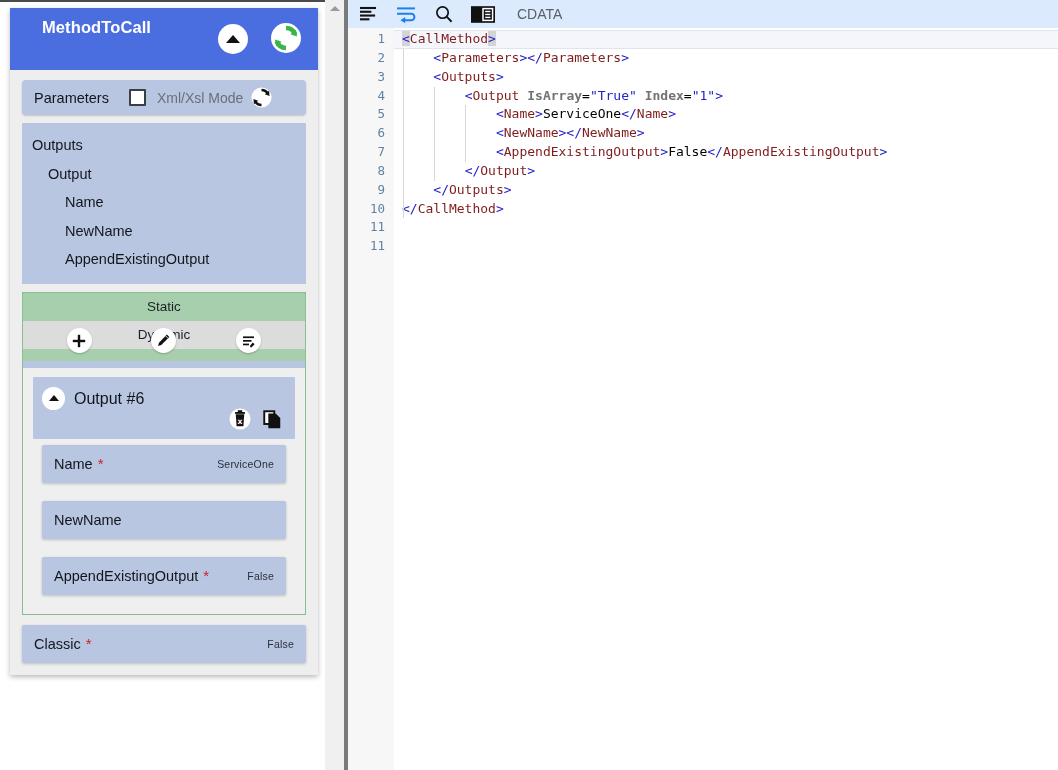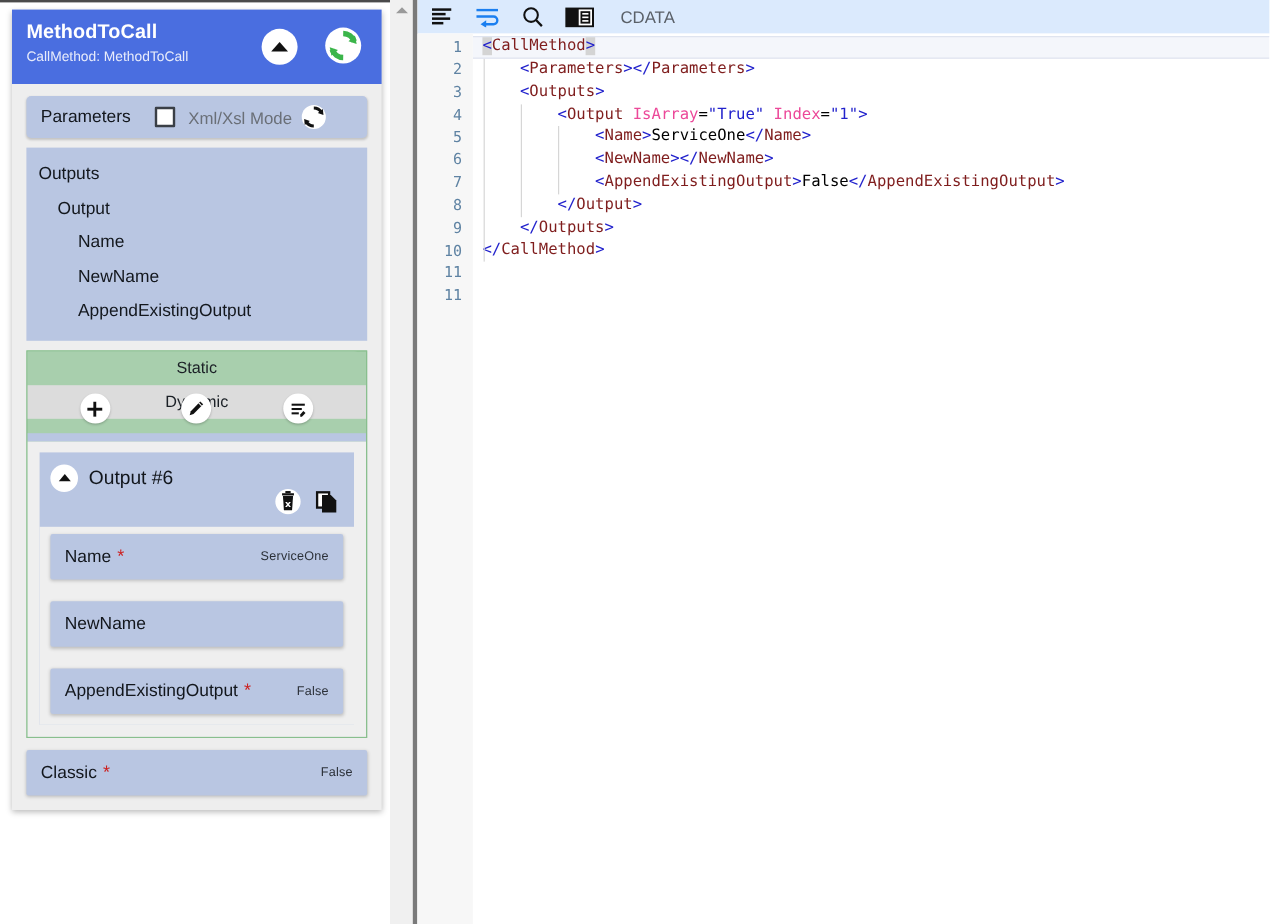--- a/index.html
+++ b/index.html
@@ -31,21 +31,21 @@
 
   
   .node-header {
     position: relative;
     background: #4a6ee0;
     height: 62px;
     padding: 8px 12px 0 12px;
   }
   .node-title {
     color: #ffffff; font-size: 16.5px; font-weight: bold;
-    letter-spacing: .1px; line-height: 22px;
+    letter-spacing: .1px; line-height: 22px; margin-left: 20px;
   }
   .node-sub {
     color: #e8ecfb; font-size: 11.5px; line-height: 16px; margin-top: 2px;
   }
   .hdr-btn {
     position: absolute; border-radius: 50%;
     display: flex; align-items: center; justify-content: center;
   }
   #collapse-btn {
     width: 30px; height: 30px; background: #fff; right: 70px; top: 16px;
@@ -182,42 +182,41 @@
   }
   #code-lines { position: relative; flex: 1; padding-top: 2px; overflow: hidden; }
   .cl {
     font-family: "DejaVu Sans Mono", monospace; font-size: 13px;
     line-height: 18.85px; white-space: pre; color: #000;
     padding-left: 8px; position: relative;
   }
   .cl.current { background: #f4f6fb; box-shadow: inset 0 -1px 0 #dfe4ef, inset 0 1px 0 #dfe4ef; }
   .tk-br { color: #2222cc; }
   .tk-tag { color: #7f1d1d; }
-  .tk-attr { color: #ec4899; }
+  .tk-attr { color: #737373; font-weight: bold; }
   .tk-val { color: #2222cc; }
   .tk-txt { color: #000000; }
   .tk-brsel { color: #2222cc; background: #d4d4d4; }
   
   .guide {
     position: absolute; width: 1px; background: #d6d6d6; top: 2px;
   }
 </style>
 </head>
 <body>
 
 <div id="root">
 
   <div id="left-panel">
     <div id="left-top-rule"></div>
 
     <div id="left-card">
 
       <div class="node-header">
         <div class="node-title">MethodToCall</div>
-        <div class="node-sub">CallMethod: MethodToCall</div>
 
         <div class="hdr-btn" id="collapse-btn">
           <span class="tri"></span>
         </div>
 
         <div class="hdr-btn" id="refresh-node-btn">
           <svg width="32" height="32" viewBox="0 0 32 32">
             <circle cx="16" cy="16" r="15" fill="#ffffff"></circle>
             <path d="M16 6 A10 10 0 0 1 25.2 12.6" fill="none" stroke="#3bb54a" stroke-width="4.6"></path>
             <path d="M16 26 A10 10 0 0 1 6.8 19.4" fill="none" stroke="#3bb54a" stroke-width="4.6"></path>

